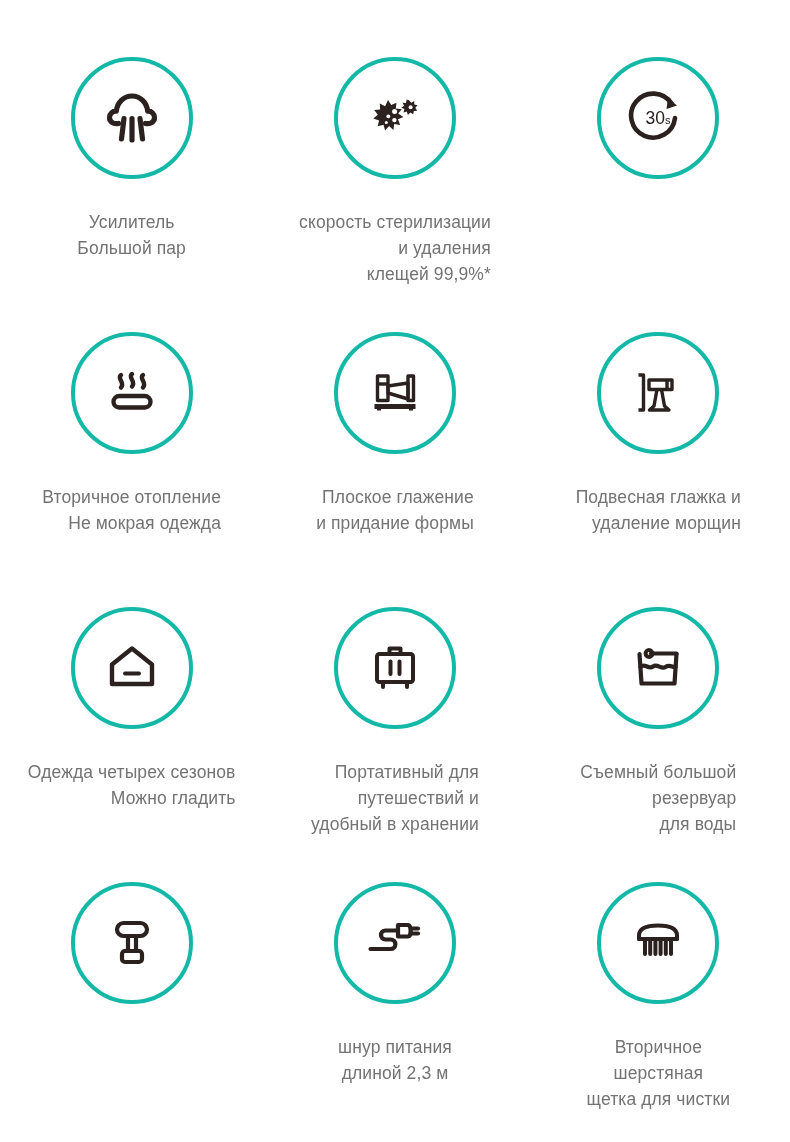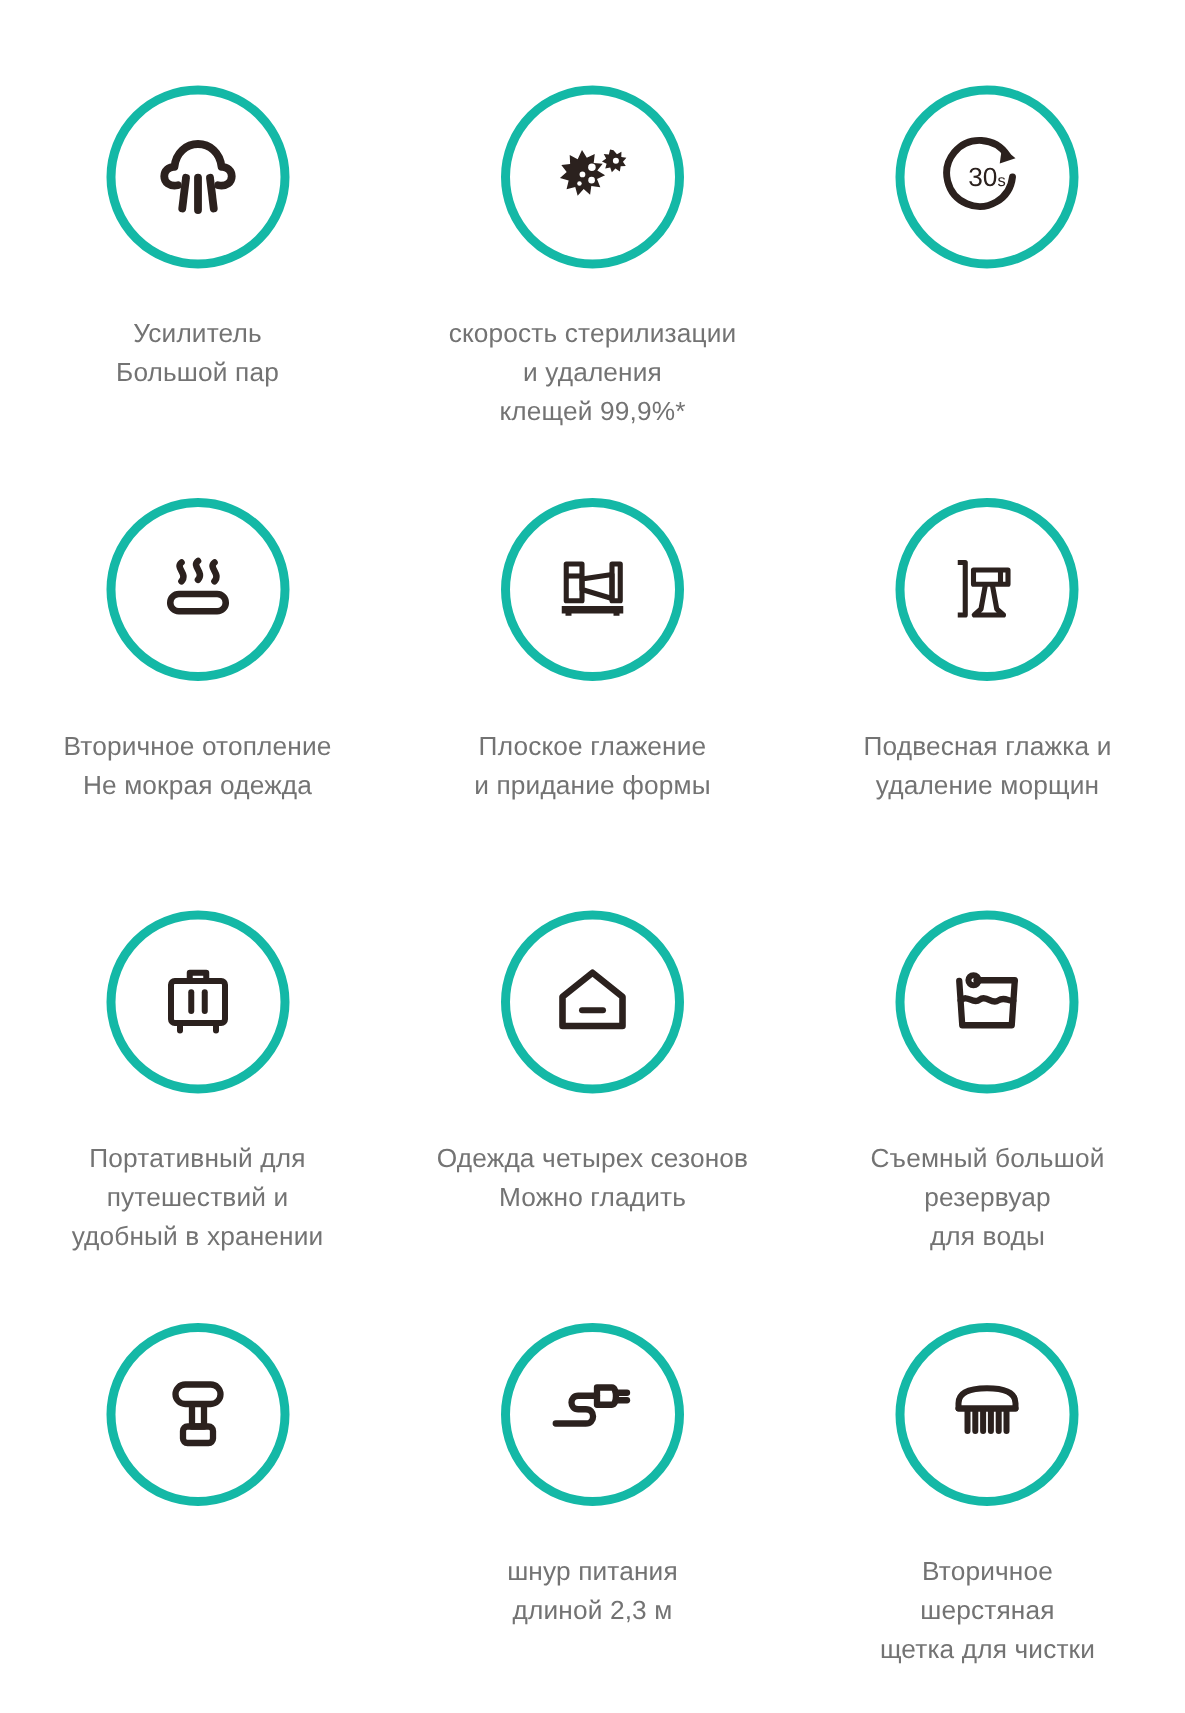--- a/index.html
+++ b/index.html
@@ -27,21 +27,21 @@
 
   .feature-cell {
     display: flex;
     flex-direction: column;
     align-items: center;
   }
 
   .icon-circle {
     width: 122px;
     height: 122px;
-    border: 6px solid #14b8a6;
+    border: 4px solid #14b8a6;
     border-radius: 50%;
     box-sizing: border-box;
     display: flex;
     align-items: center;
     justify-content: center;
     flex: 0 0 auto;
   }
 
   .icon-circle svg {
     display: block;
@@ -52,21 +52,21 @@
     text-align: center;
     font-size: 17.5px;
     line-height: 26px;
     color: #737373;
     letter-spacing: 0.1px;
     white-space: pre-line;
     max-width: 230px;
   }
 
   
-  .cap-wide { max-width: 250px; }
+  .cap-wide { max-width: 250px; text-align: right; }
 </style>
 </head>
 <body>
 
 <div class="feature-grid">
 
   <div class="feature-cell">
     <div class="icon-circle">
       <svg width="62" height="62" viewBox="0 0 62 62" fill="none" stroke="#2b211e" stroke-width="5.2" stroke-linecap="round" stroke-linejoin="round">
         <path d="M17.5 36.5 C12 37.5 8.5 34.5 8.5 30.5 C8.5 26.8 11.6 24 15.3 24.2
@@ -151,43 +151,43 @@
         <path d="M40 18 L40 27.5"></path>
         <path d="M30 27.5 L27 44 L22.5 48 L42 48 L37.5 44 L34.5 27.5"></path>
       </svg>
     </div>
     <div class="feature-caption cap-wide">Подвесная глажка и
 удаление морщин</div>
   </div>
 
   <div class="feature-cell">
     <div class="icon-circle">
+      <svg width="62" height="62" viewBox="0 0 62 62" fill="none" stroke="#2b211e" stroke-width="4.4" stroke-linecap="round" stroke-linejoin="round">
+        <path d="M11 27.5 L31 11.5 L51 27.5 L51 47 L11 47 Z"></path>
+        <path d="M24 36.5 L38 36.5" stroke-width="4"></path>
+      </svg>
+    </div>
+    <div class="feature-caption cap-wide">Одежда четырех сезонов
+Можно гладить</div>
+  </div>
+
+  <div class="feature-cell">
+    <div class="icon-circle">
       <svg width="62" height="62" viewBox="0 0 62 62" fill="none" stroke="#2b211e" stroke-width="4" stroke-linecap="round" stroke-linejoin="round">
         <path d="M25.5 17 L25.5 11.5 L36.5 11.5 L36.5 17"></path>
         <rect x="13" y="17" width="36" height="28" rx="2.5"></rect>
         <path d="M26.5 24.5 L26.5 37"></path>
         <path d="M35.5 24.5 L35.5 37"></path>
         <path d="M19 45 L19 50"></path>
         <path d="M43 45 L43 50"></path>
       </svg>
     </div>
     <div class="feature-caption cap-wide">Портативный для
 путешествий и
 удобный в хранении</div>
-  </div>
-
-  <div class="feature-cell">
-    <div class="icon-circle">
-      <svg width="62" height="62" viewBox="0 0 62 62" fill="none" stroke="#2b211e" stroke-width="4.4" stroke-linecap="round" stroke-linejoin="round">
-        <path d="M11 27.5 L31 11.5 L51 27.5 L51 47 L11 47 Z"></path>
-        <path d="M24 36.5 L38 36.5" stroke-width="4"></path>
-      </svg>
-    </div>
-    <div class="feature-caption cap-wide">Одежда четырех сезонов
-Можно гладить</div>
   </div>
 
   <div class="feature-cell">
     <div class="icon-circle">
       <svg width="62" height="62" viewBox="0 0 62 62" fill="none" stroke="#2b211e" stroke-width="4.2" stroke-linecap="round" stroke-linejoin="round">
         <path d="M12.5 17 L14.5 46.5 L47.5 46.5 L49.5 17"></path>
         <path d="M24 16.5 L49.5 16.5"></path>
         <circle cx="22" cy="16.5" r="3.4" fill="none" stroke-width="4"></circle>
         <path d="M13.5 30 C18 25.5 21.5 33 26 29.5 C30.5 26 34 33 38.5 30 C43 27 45.5 31 48.5 30"></path>
       </svg>

